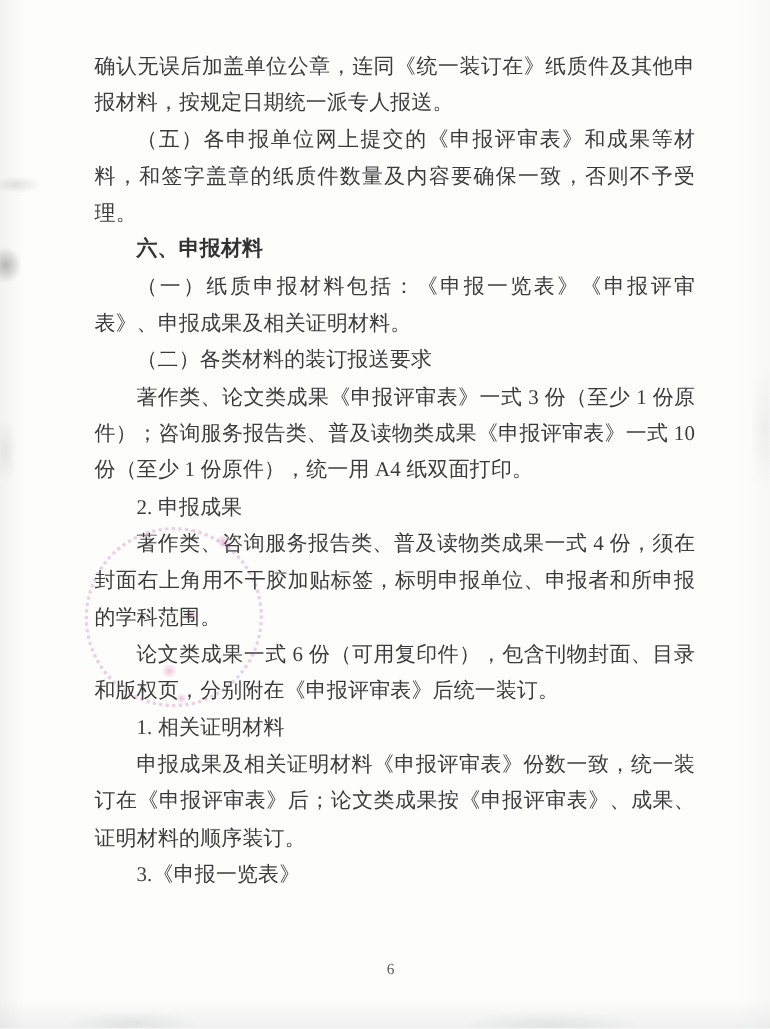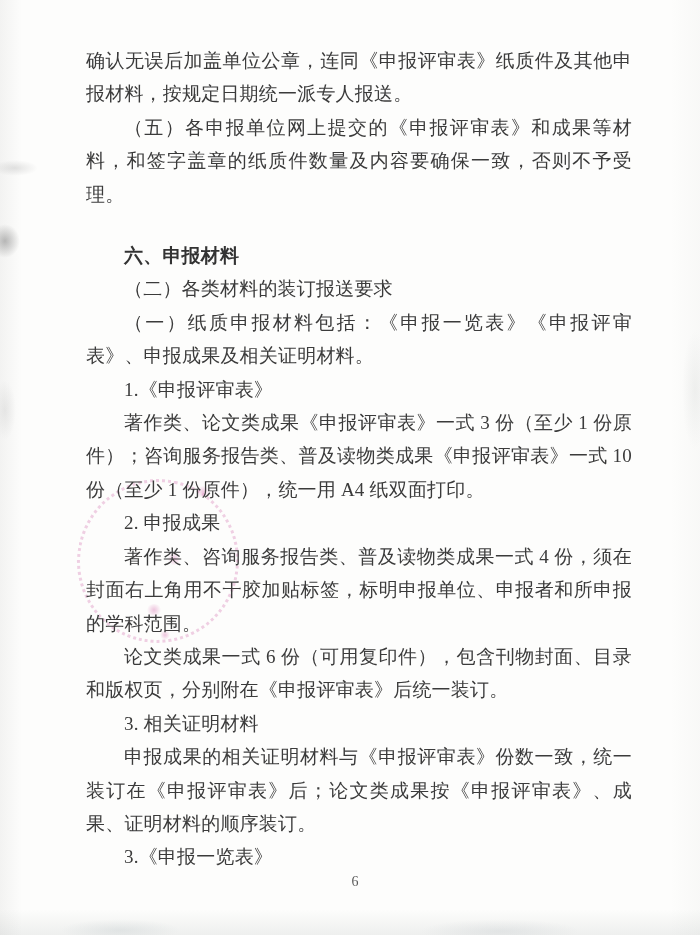--- a/index.html
+++ b/index.html
@@ -34,24 +34,23 @@
     letter-spacing: 0.2px;
   }
   .content p {
     margin: 0;
     text-indent: 2em;
   }
   .content p.noindent {
     text-indent: 0;
   }
   .content p.heading {
-    font-family: Liberation Sans, sans-serif;
+    font-family: Liberation Mono, monospace;
     font-weight: bold;
     color: #333333;
-    margin-top: 28px;
   }
   .page-number {
     position: absolute;
     left: 0;
     top: 874px;
     width: 710px;
     text-align: center;
     font-size: 14px;
     color: #5a5a5a;
     letter-spacing: 0;
@@ -120,30 +119,29 @@
   <div class="smudge smudge-5"></div>
   <div class="smudge smudge-6"></div>
 
   <div class="stamp"></div>
   <div class="stamp-speck speck-a"></div>
   <div class="stamp-speck speck-b"></div>
   <div class="stamp-speck speck-c"></div>
   <div class="stamp-speck speck-d"></div>
 
   <div class="content">
-    <p class="noindent">确认无误后加盖单位公章，连同《申报评审表》纸质件及其他申报材料，按规定日期统一派专人报送。</p>
+    <p class="noindent">确认无误后加盖单位公章，连同《统一装订在》纸质件及其他申报材料，按规定日期统一派专人报送。</p>
     <p>（五）各申报单位网上提交的《申报评审表》和成果等材料，和签字盖章的纸质件数量及内容要确保一致，否则不予受理。</p>
     <p class="heading">六、申报材料</p>
+    <p>（一）纸质申报材料包括：《申报一览表》《申报评审表》、申报成果及相关证明材料。</p>
     <p>（二）各类材料的装订报送要求</p>
-    <p>（一）纸质申报材料包括：《申报一览表》《申报评审表》、申报成果及相关证明材料。</p>
-    <p>1.《申报评审表》</p>
     <p>著作类、论文类成果《申报评审表》一式 3 份（至少 1 份原件）；咨询服务报告类、普及读物类成果《申报评审表》一式 10 份（至少 1 份原件），统一用 A4 纸双面打印。</p>
     <p>2. 申报成果</p>
     <p>著作类、咨询服务报告类、普及读物类成果一式 4 份，须在封面右上角用不干胶加贴标签，标明申报单位、申报者和所申报的学科范围。</p>
     <p>论文类成果一式 6 份（可用复印件），包含刊物封面、目录和版权页，分别附在《申报评审表》后统一装订。</p>
-    <p>3. 相关证明材料</p>
-    <p>申报成果的相关证明材料与《申报评审表》份数一致，统一装订在《申报评审表》后；论文类成果按《申报评审表》、成果、证明材料的顺序装订。</p>
+    <p>1. 相关证明材料</p>
+    <p>申报成果及相关证明材料《申报评审表》份数一致，统一装订在《申报评审表》后；论文类成果按《申报评审表》、成果、证明材料的顺序装订。</p>
     <p>3.《申报一览表》</p>
   </div>
 
   <div class="page-number">6</div>
 
 </div>
 
 </body></html>

